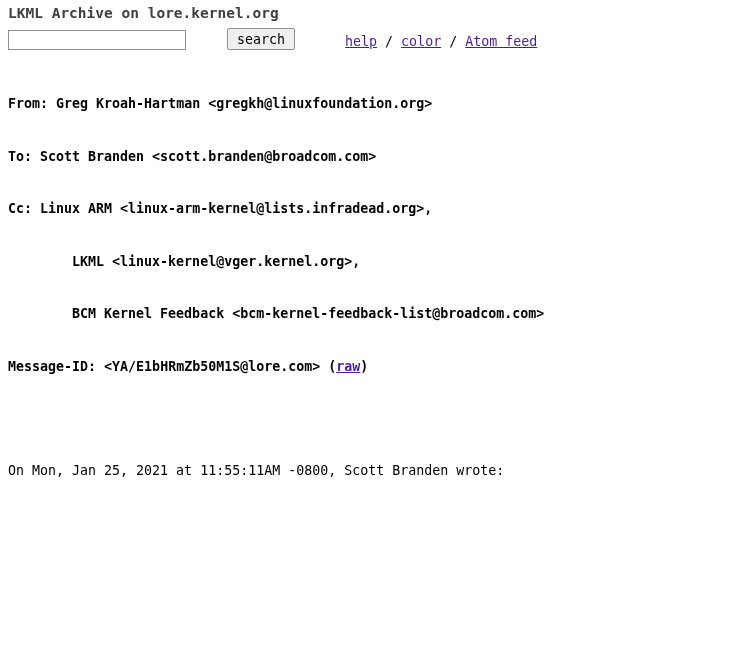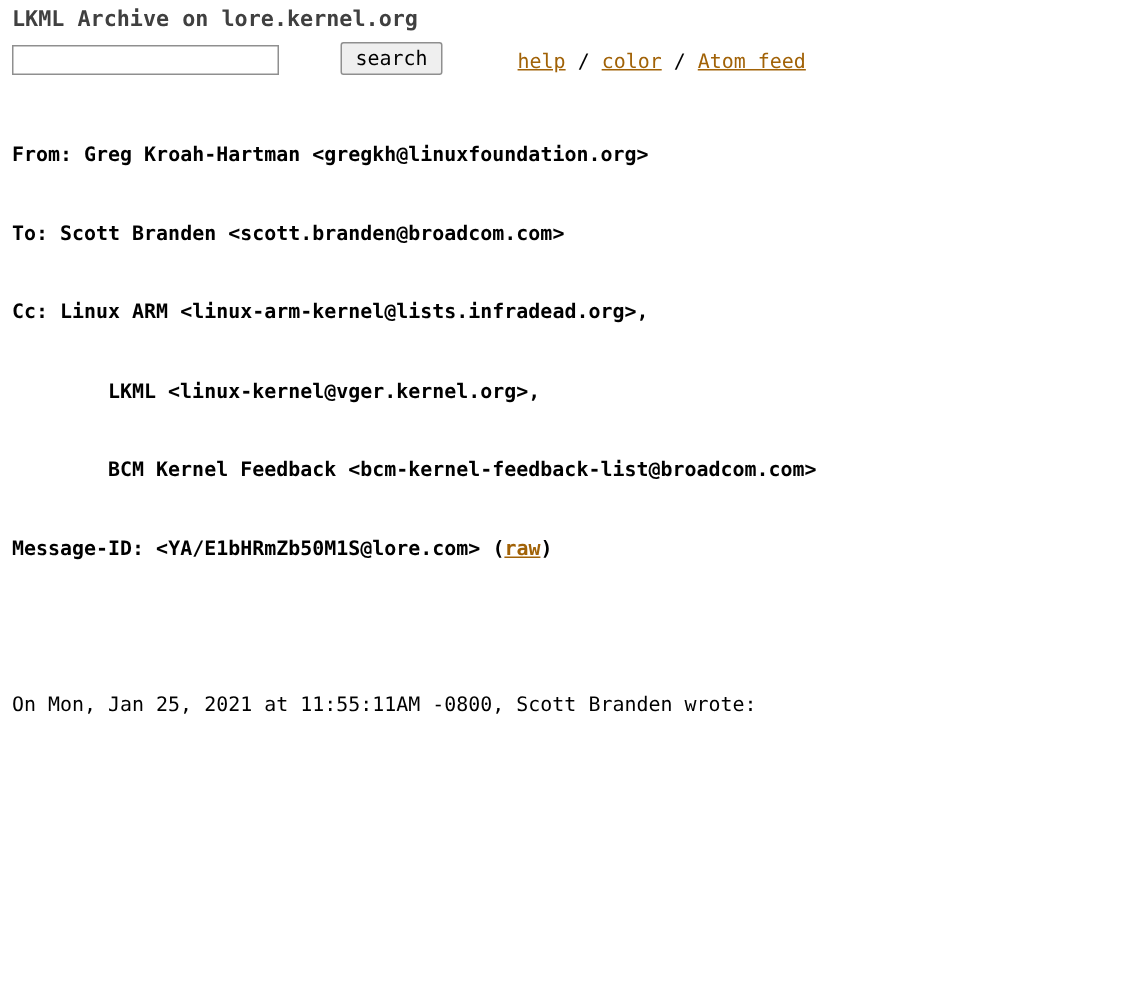--- a/index.html
+++ b/index.html
@@ -63,21 +63,21 @@
     font-size: 13.3px;
     color: #000;
     cursor: pointer;
   }
   .navlinks {
     margin-left: 10px;
     white-space: pre;
     font-size: 13.3px;
   }
   a {
-    color: #a16207;
+    color: #4c1d95;
     text-decoration: underline;
   }
   .sep {
     color: #000000;
     text-decoration: none;
   }
   .headers {
     margin: 10px 0 0 0;
     white-space: pre;
     font-weight: bold;

